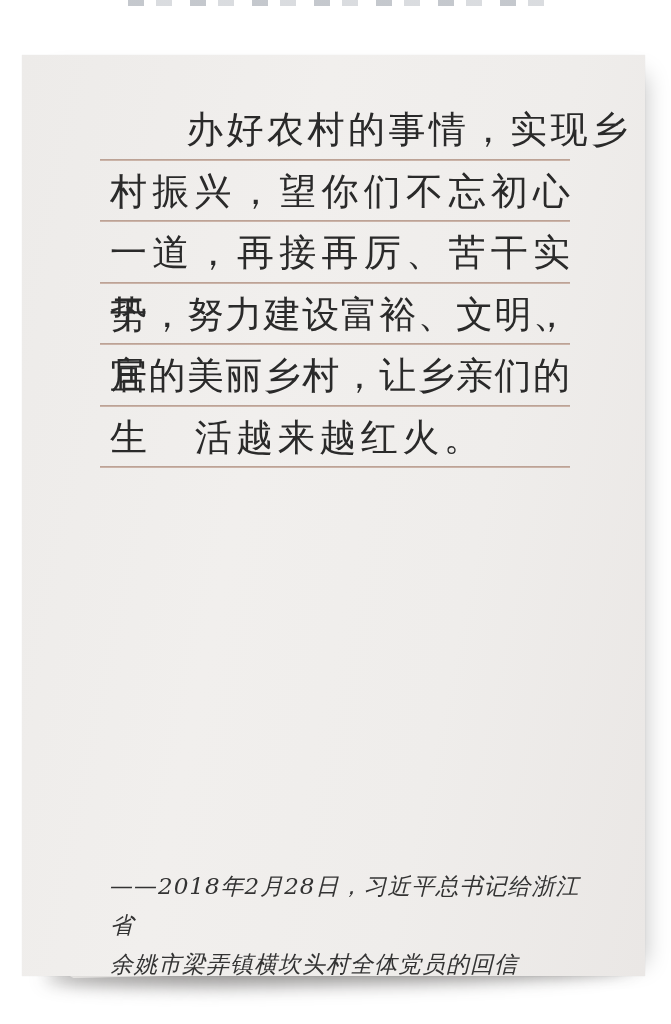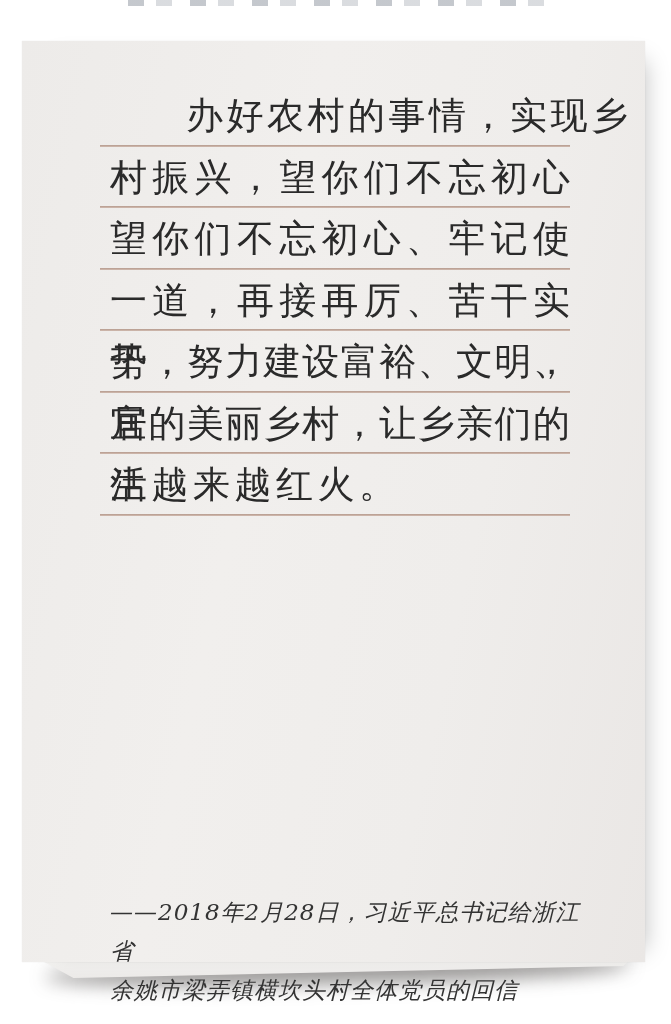--- a/index.html
+++ b/index.html
@@ -51,21 +51,21 @@
     top: 948px;
     width: 618px;
     height: 30px;
     background: linear-gradient(#fbfaf9, #eceae8);
     clip-path: polygon(0% 10%, 100% 0%, 97% 60%, 8% 100%);
   }
 
   .paper {
     position: absolute;
     left: 22px;
-    top: 41px;
+    top: 55px;
     width: 623px;
     height: 921px;
     background: linear-gradient(102deg, #edebe9 0%, #f1efed 38%, #efedeb 68%, #eae7e5 100%);
     box-shadow: 0 0 1px rgba(0,0,0,0.10), 16px 4px 22px -16px rgba(0,0,0,0.25);
   }
 
   .quote-block {
     position: absolute;
     left: 88px;   
     top: 44px;    
@@ -93,54 +93,52 @@
   }
   .qline.first {
     text-align: left;
     text-align-last: auto;
     text-indent: 76px;
     letter-spacing: 3.5px;
     white-space: nowrap;
     overflow: visible;
   }
   .qline.last {
-    text-align: left;
+    text-align: center;
     text-align-last: auto;
     letter-spacing: 4.5px;
   }
 
   .attribution {
     position: absolute;
     left: 88px;
     top: 812px;   
     width: 472px;
     font-size: 23px;
     line-height: 39px;
     letter-spacing: 1px;
     color: #333333;
     font-style: italic;
-    margin-top: 40px;
   }
 </style>
 </head>
 <body>
 
 <div class="stage">
 
   <div class="headline-crop"></div>
 
   <div class="paper-shadow"></div>
   <div class="paper-curl"></div>
 
   <div class="paper">
 
     <div class="quote-block">
       <div class="qline first">办好农村的事情，实现乡</div>
       <div class="qline">村振兴，望你们不忘初心</div>
-      <div class="qline">望你们不忘初心、牢记使</div>
       <div class="qline">一道，再接再厉、苦干实干，</div>
       <div class="qline">势，努力建设富裕、文明、宜</div>
       <div class="qline">居的美丽乡村，让乡亲们的生</div>
       <div class="qline last">活越来越红火。</div>
     </div>
 
     <div class="attribution">
       <div>——2018年2月28日，习近平总书记给浙江省</div>
       <div>余姚市梁弄镇横坎头村全体党员的回信</div>
     </div>

